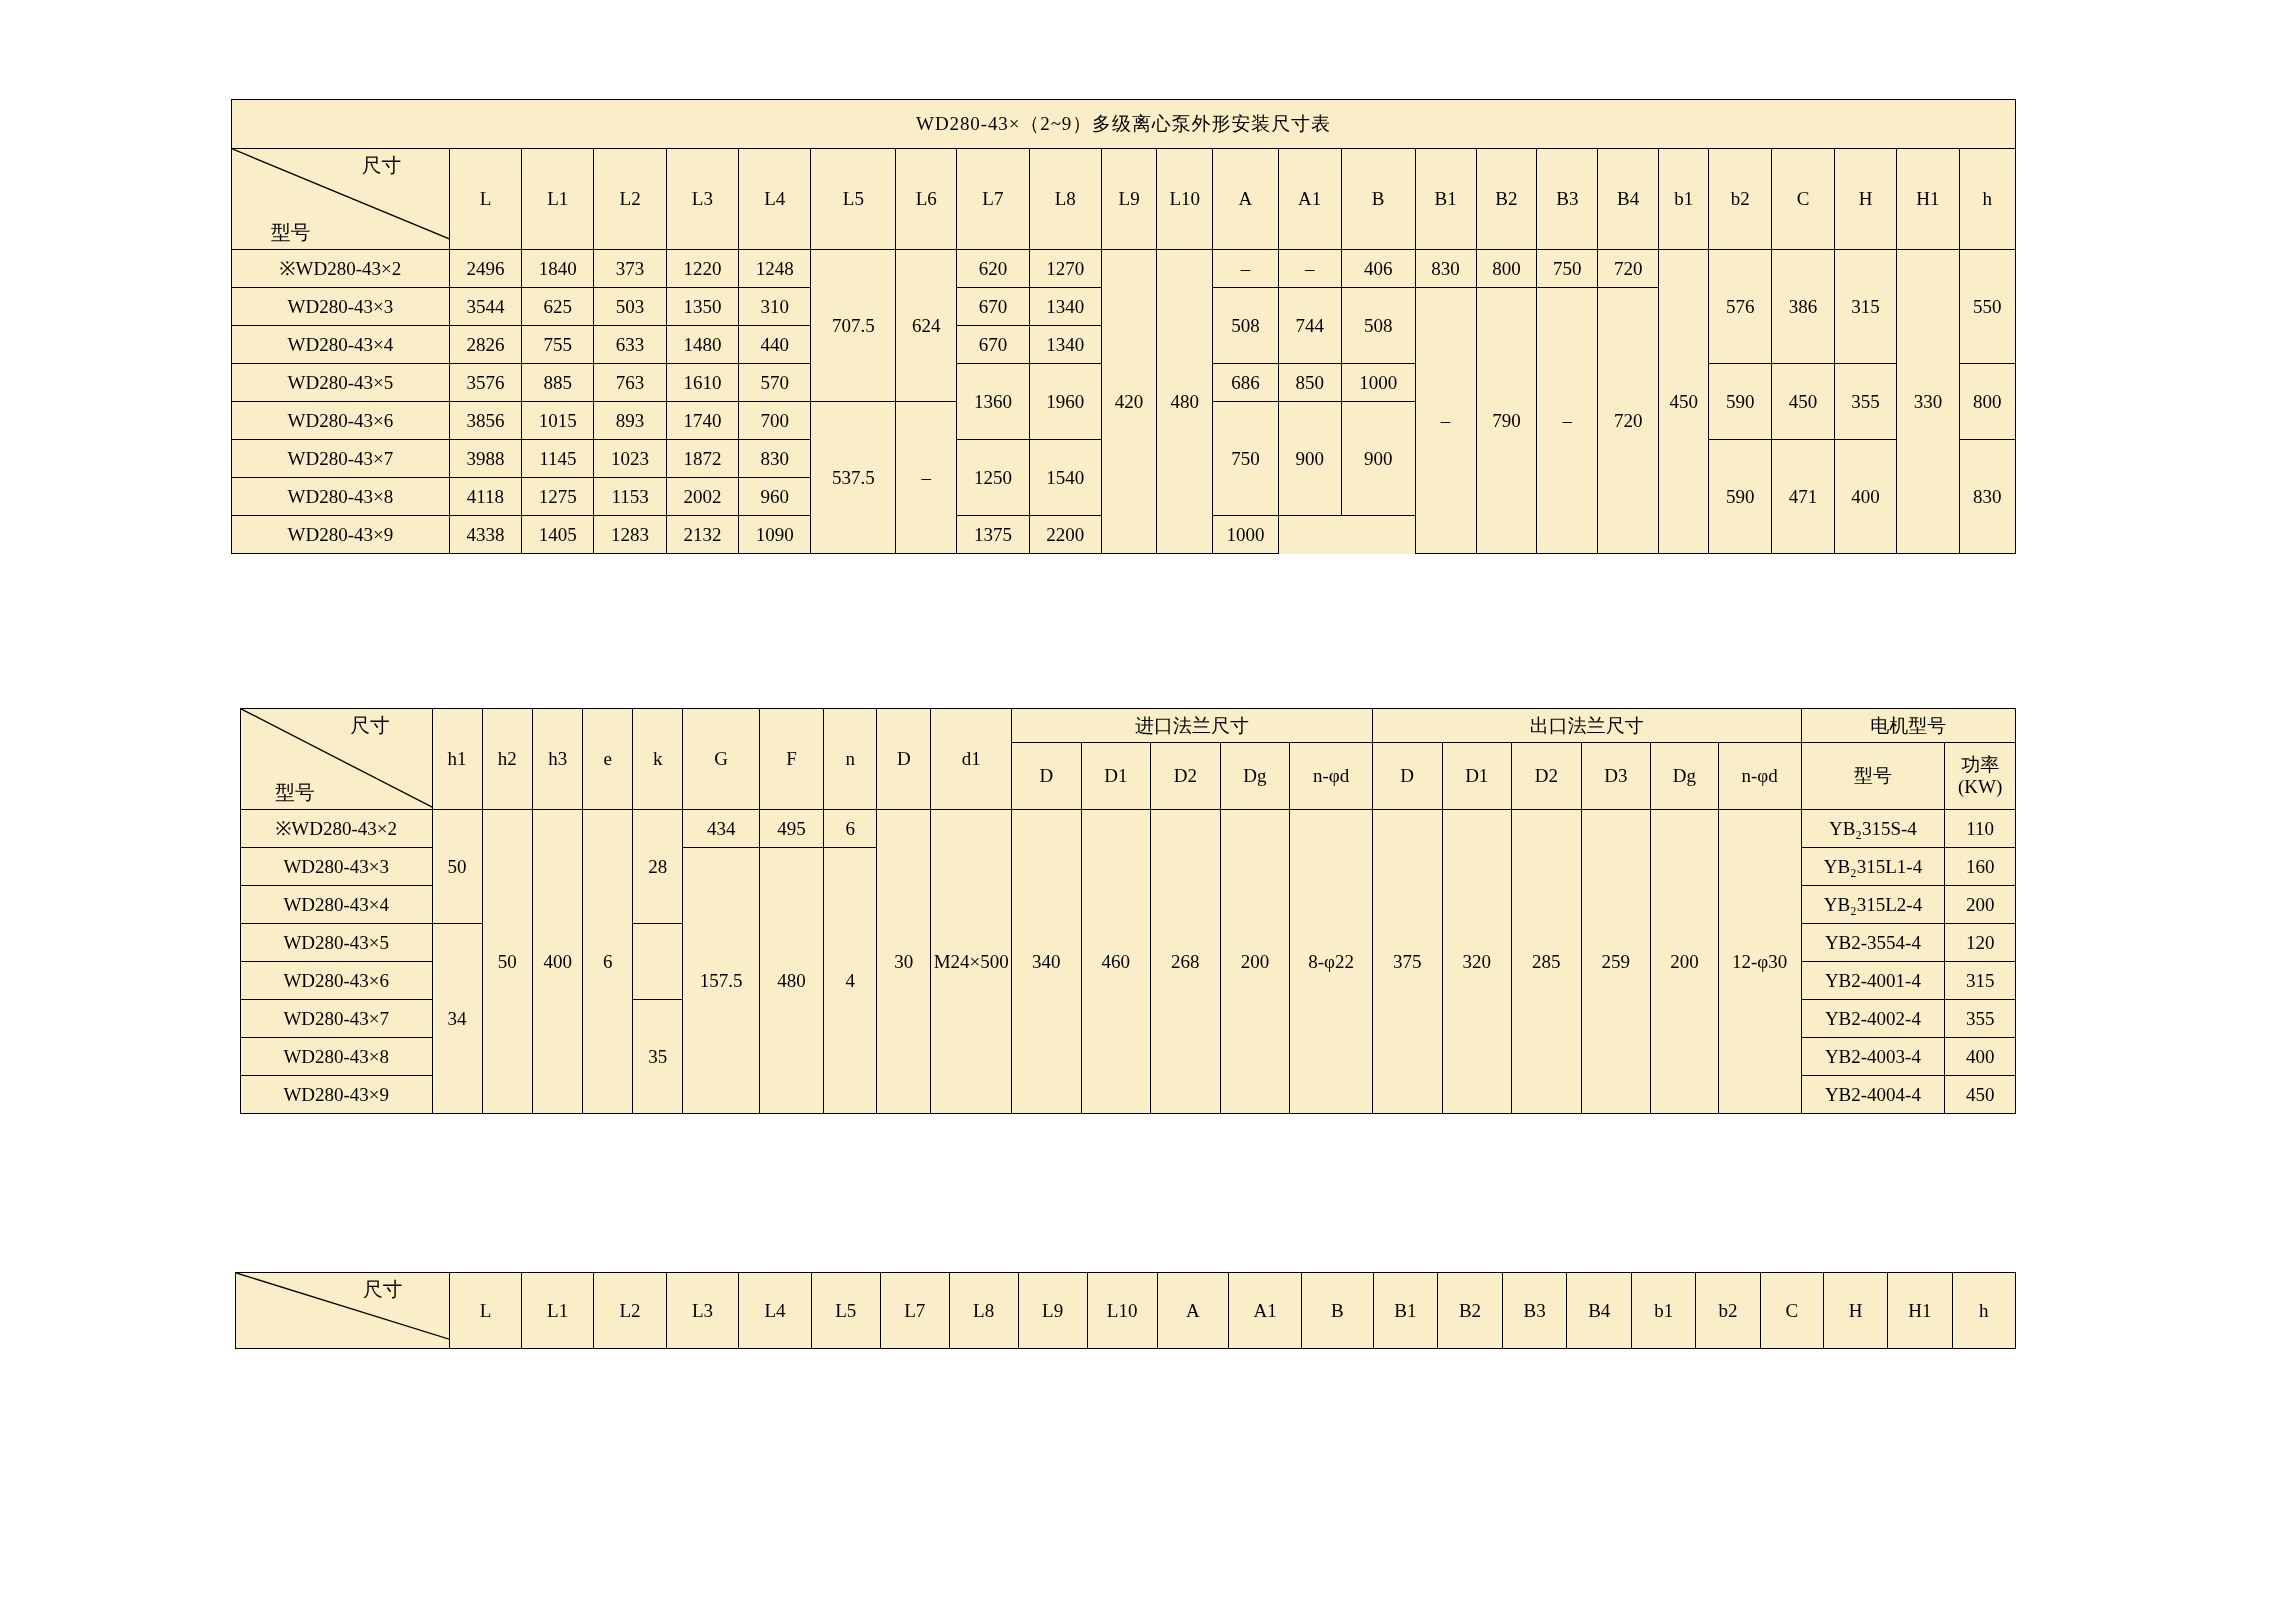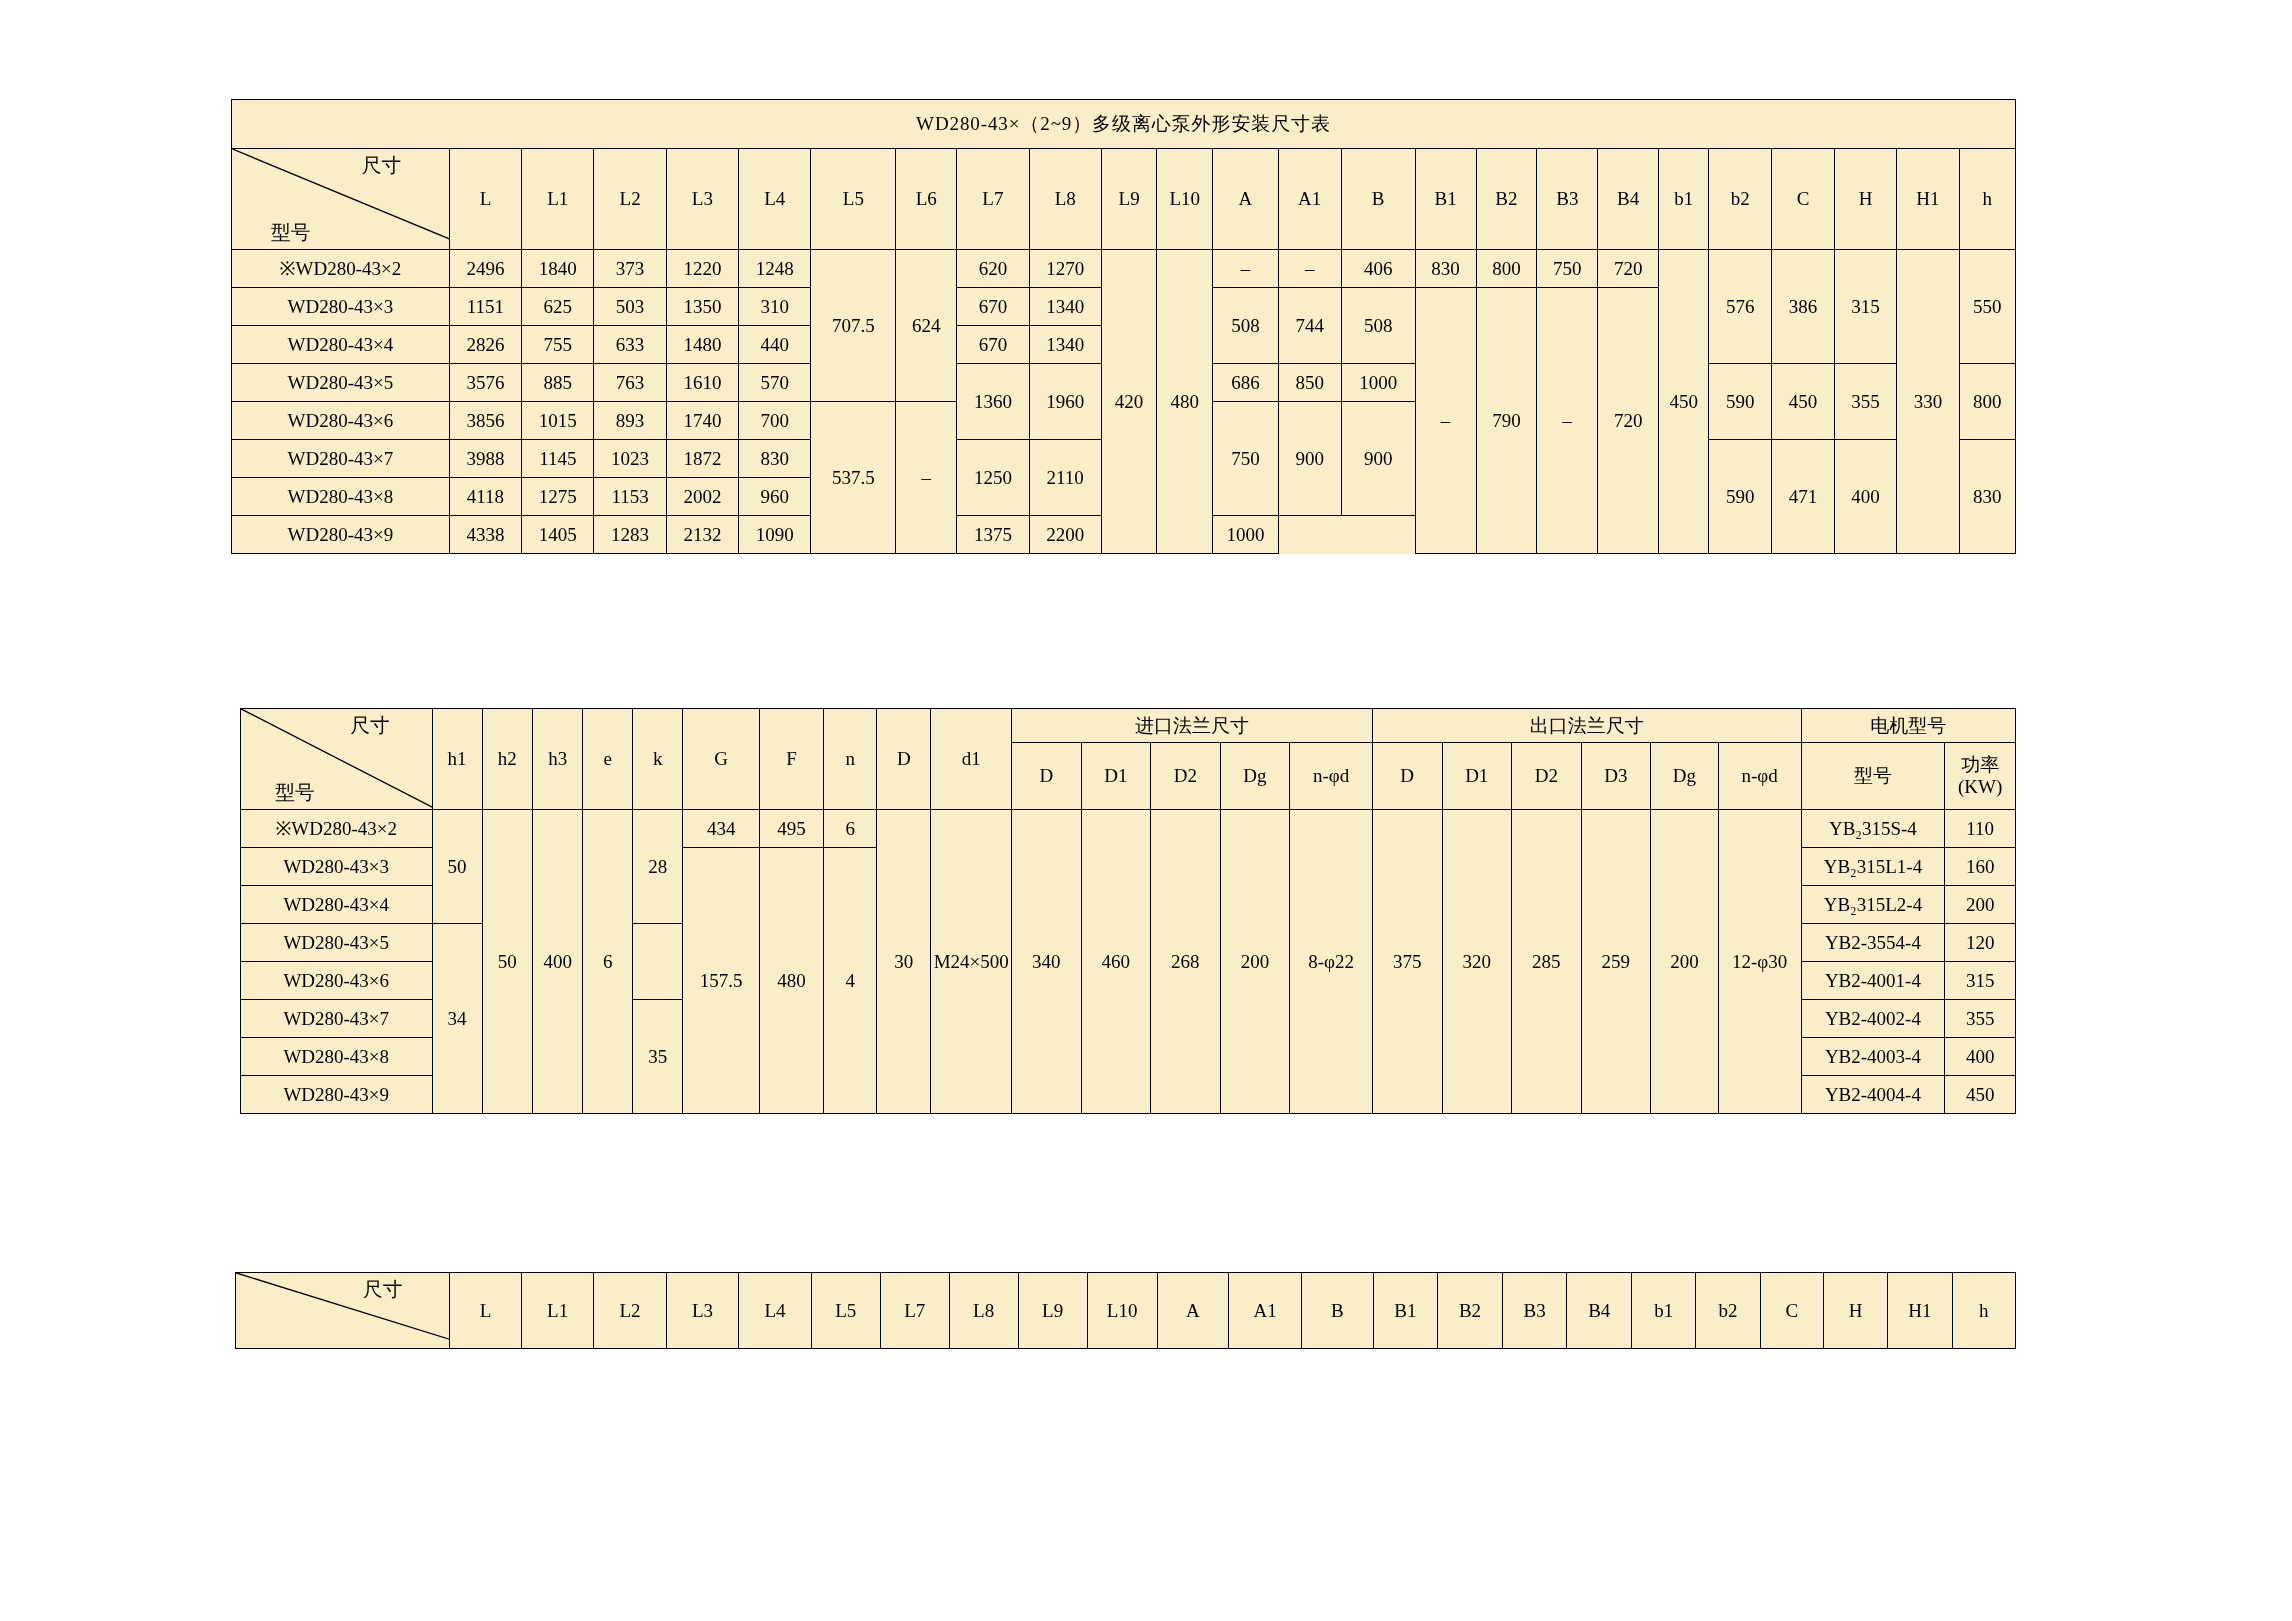--- a/index.html
+++ b/index.html
@@ -186,21 +186,21 @@
       <td rowspan="8">450</td>
       <td rowspan="3">576</td>
       <td rowspan="3">386</td>
       <td rowspan="3">315</td>
       <td rowspan="8">330</td>
       <td rowspan="3">550</td>
     </tr>
 
     <tr class="r">
       <td class="model-cell">WD280-43×3</td>
-      <td>1151</td>
+      <td>3544</td>
       <td>625</td>
       <td>503</td>
       <td>1350</td>
       <td>310</td>
       <td>670</td>
       <td>1340</td>
       <td rowspan="2">508</td>
       <td rowspan="2">744</td>
       <td rowspan="2">508</td>
       <td rowspan="7">–</td>
@@ -253,21 +253,21 @@
     </tr>
 
     <tr class="r">
       <td class="model-cell">WD280-43×7</td>
       <td>3988</td>
       <td>1145</td>
       <td>1023</td>
       <td>1872</td>
       <td>830</td>
       <td rowspan="2">1250</td>
-      <td rowspan="2">2110</td>
+      <td rowspan="2">1540</td>
       <td rowspan="3">590</td>
       <td rowspan="3">471</td>
       <td rowspan="3">400</td>
       <td rowspan="3">830</td>
     </tr>
 
     <tr class="r">
       <td class="model-cell">WD280-43×8</td>
       <td>4118</td>
       <td>1275</td>

